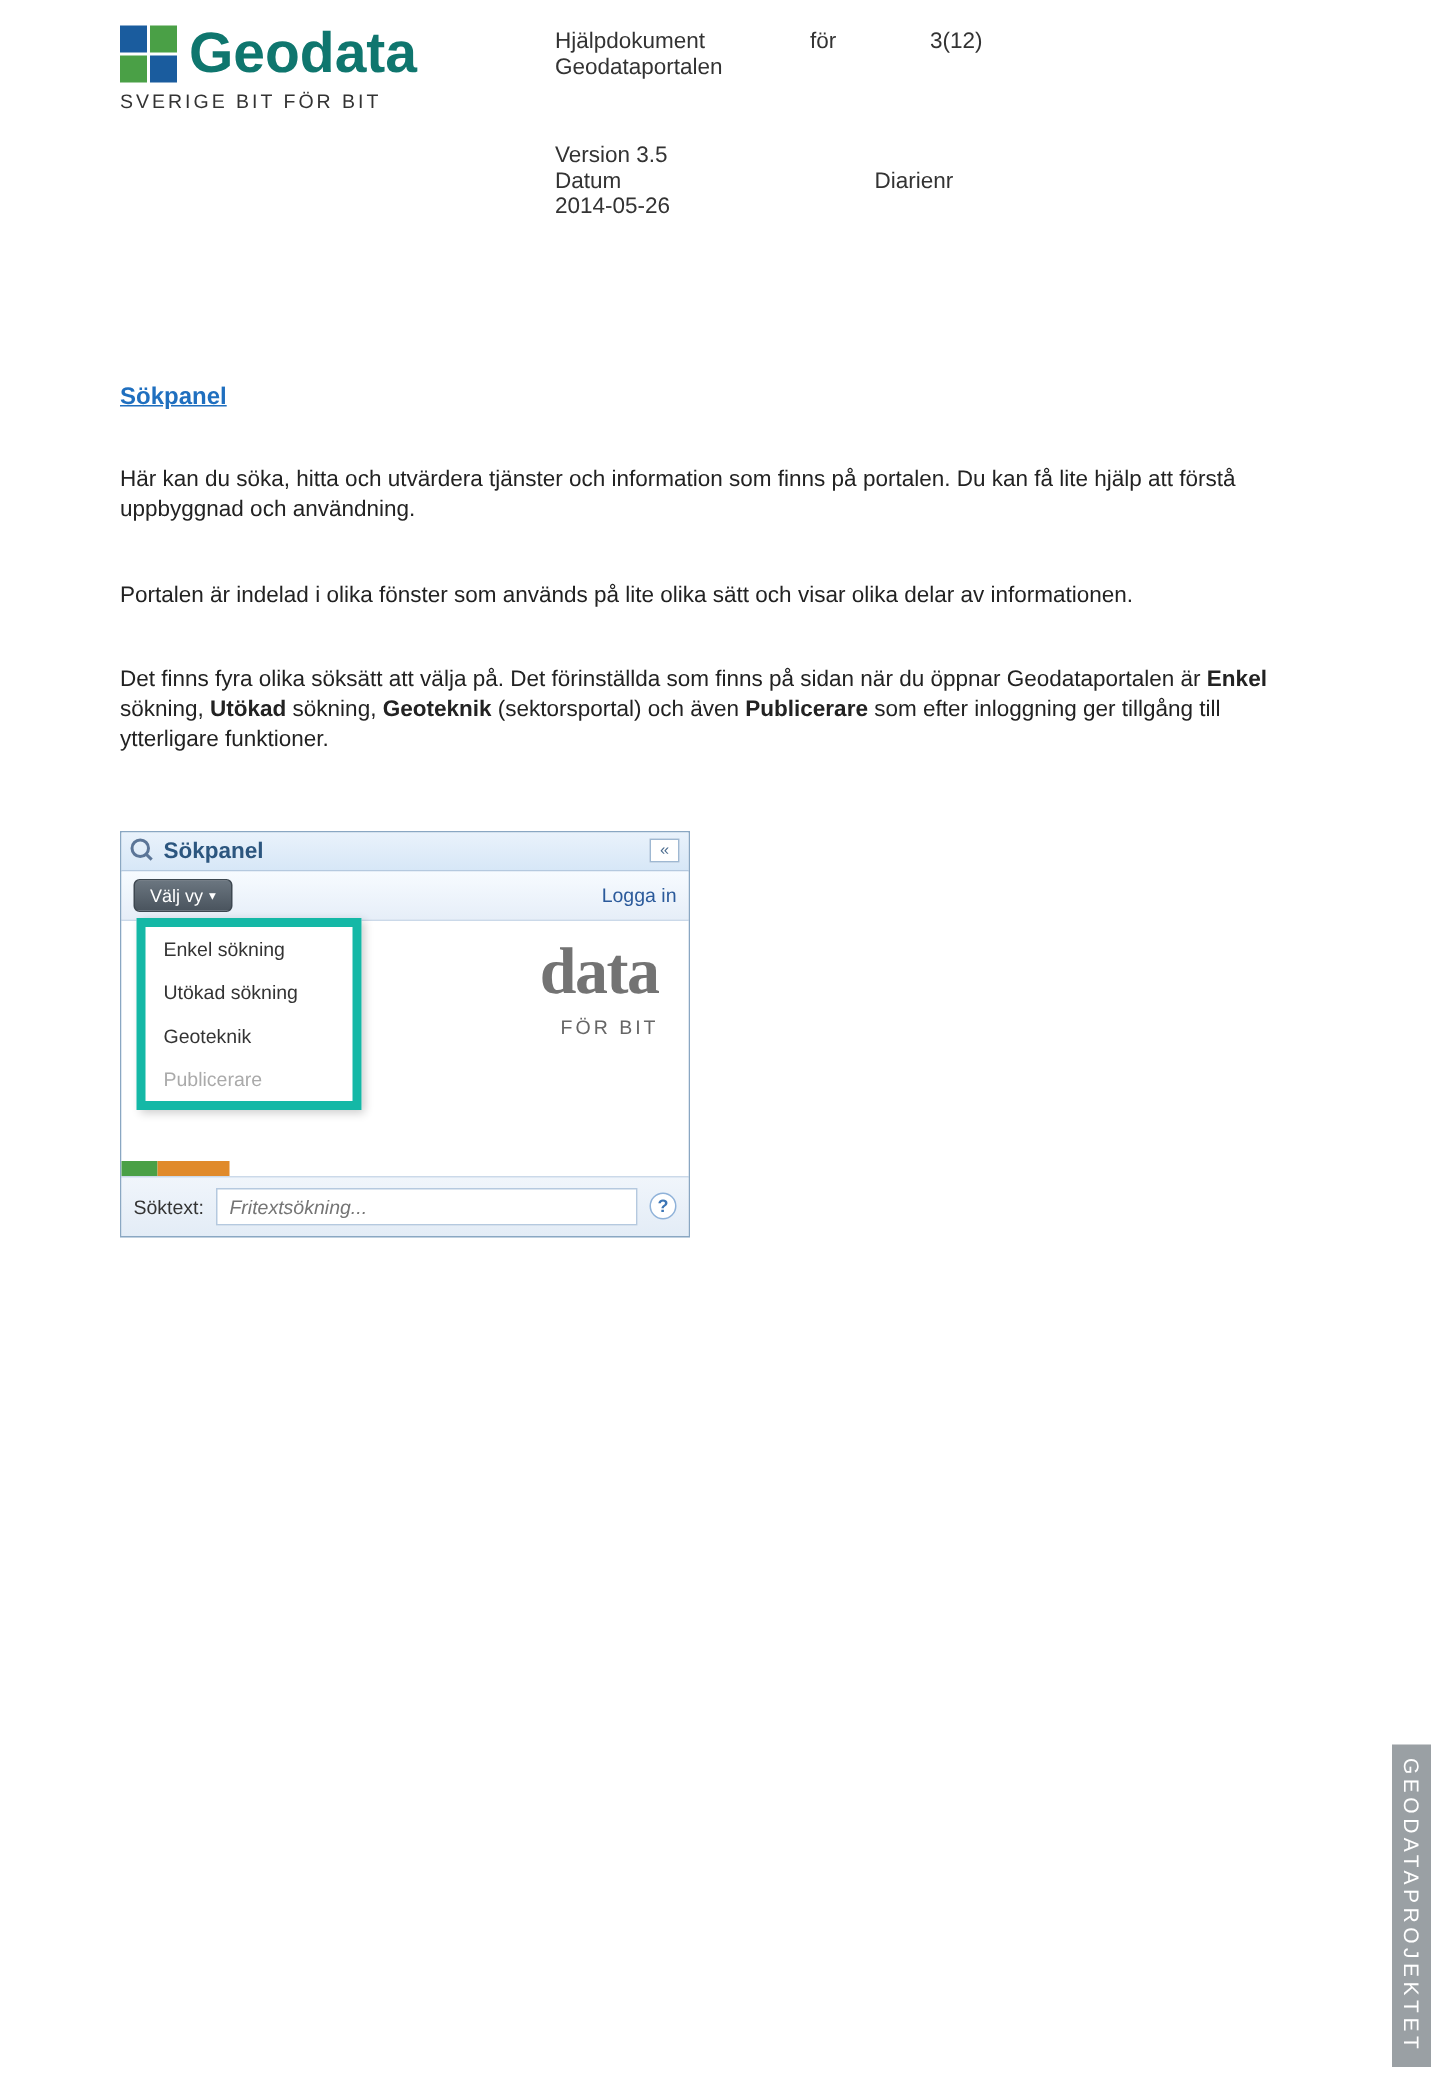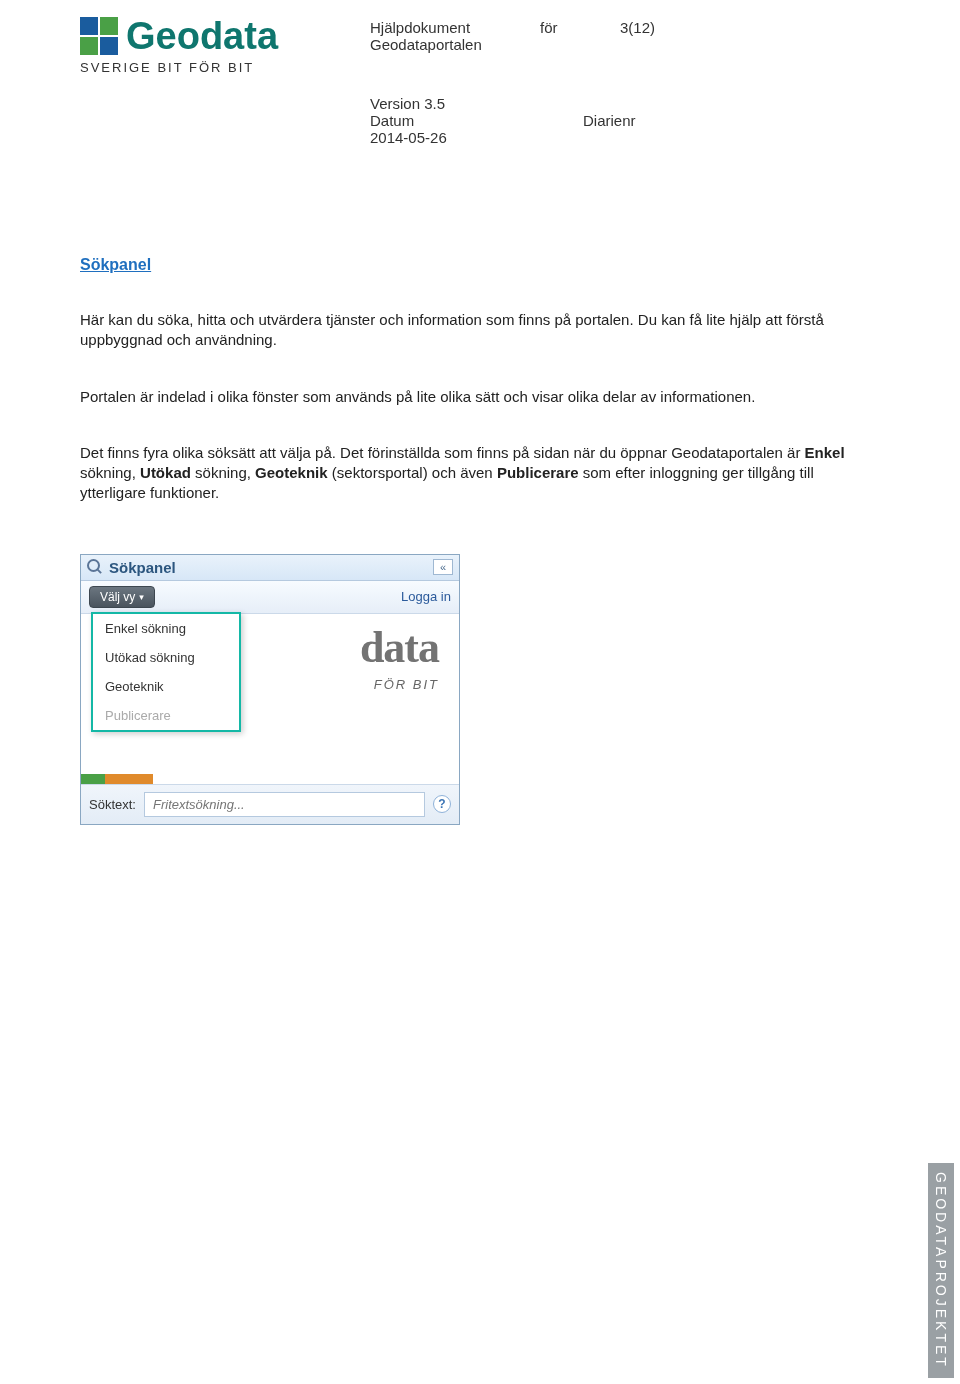--- a/index.html
+++ b/index.html
@@ -71,24 +71,24 @@
     color: #fff; font-size: 12px; padding: 3px 10px; border-radius: 4px;
     display: inline-flex; align-items: center; gap: 4px; border: 1px solid #3d4750;
   }
   .pill-btn .tri { font-size: 9px; }
   .login-link { color: #2b5a9b; font-size: 13px; }
   .panel-body { position: relative; height: 170px; background: #fff; }
   .bg-logo {
     position: absolute; right: 20px; top: 8px; text-align: left;
   }
   .bg-logo .t1 { font-family: "Times New Roman", serif; font-size: 44px; font-weight: bold; color: #737373; letter-spacing: -1px;}
-  .bg-logo .t2 { font-size: 13px; letter-spacing: 2px; color: #666; margin-top: 4px; text-align: right; font-style: italic;}
+  .bg-logo .t2 { font-size: 13px; letter-spacing: 2px; color: #666; margin-top: 4px; text-align: right;}
   .dropdown {
     position: absolute; left: 10px; top: -2px; width: 150px;
-    background: #fff; border: 2px solid #14b8a6; box-shadow: 2px 2px 6px rgba(0,0,0,0.2);
+    background: #fff; border: 6px solid #14b8a6; box-shadow: 2px 2px 6px rgba(0,0,0,0.2);
   }
   .dropdown .item { padding: 7px 12px; font-size: 13px; color: #333; }
   .dropdown .item.disabled { color: #aaa; }
   .dropdown .item + .item { border-top: 0px solid #eee; }
   .strip { position: absolute; left: 0; bottom: 0; height: 10px; width: 100%; display: flex; }
   .strip .g { background: #4aa046; width: 24px; }
   .strip .o { background: #e08a2b; width: 48px; }
   .search-row {
     display: flex; align-items: center; justify-content: flex-end;
     padding: 7px 8px; background: linear-gradient(#f0f5fb, #e3ecf6);

